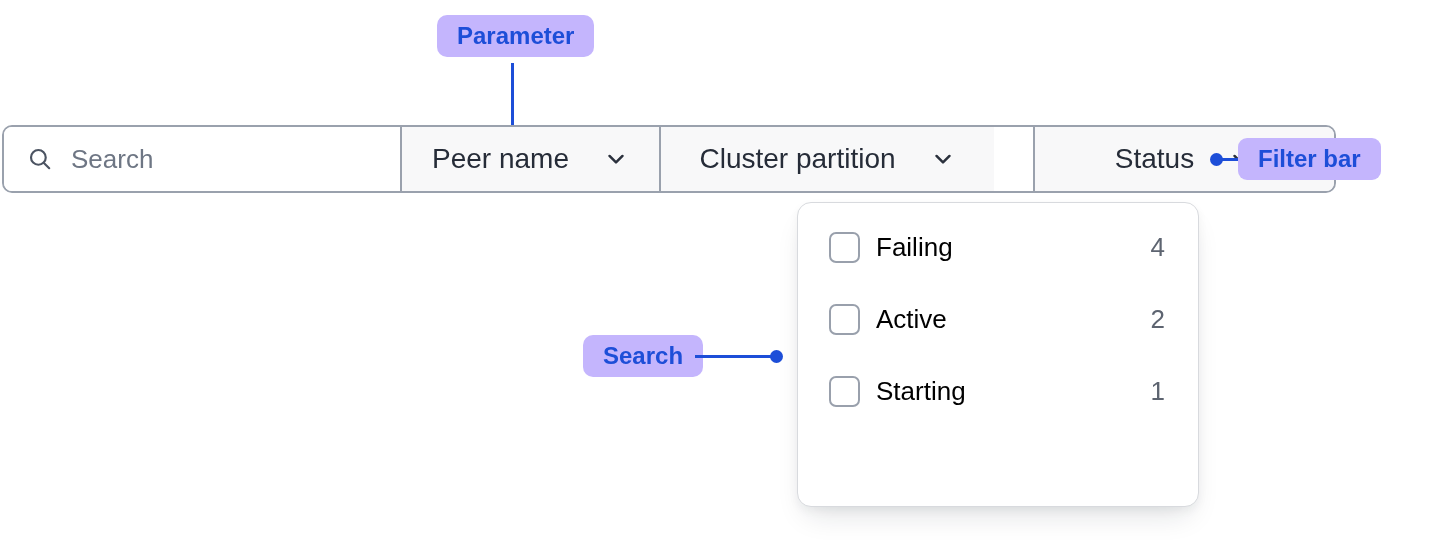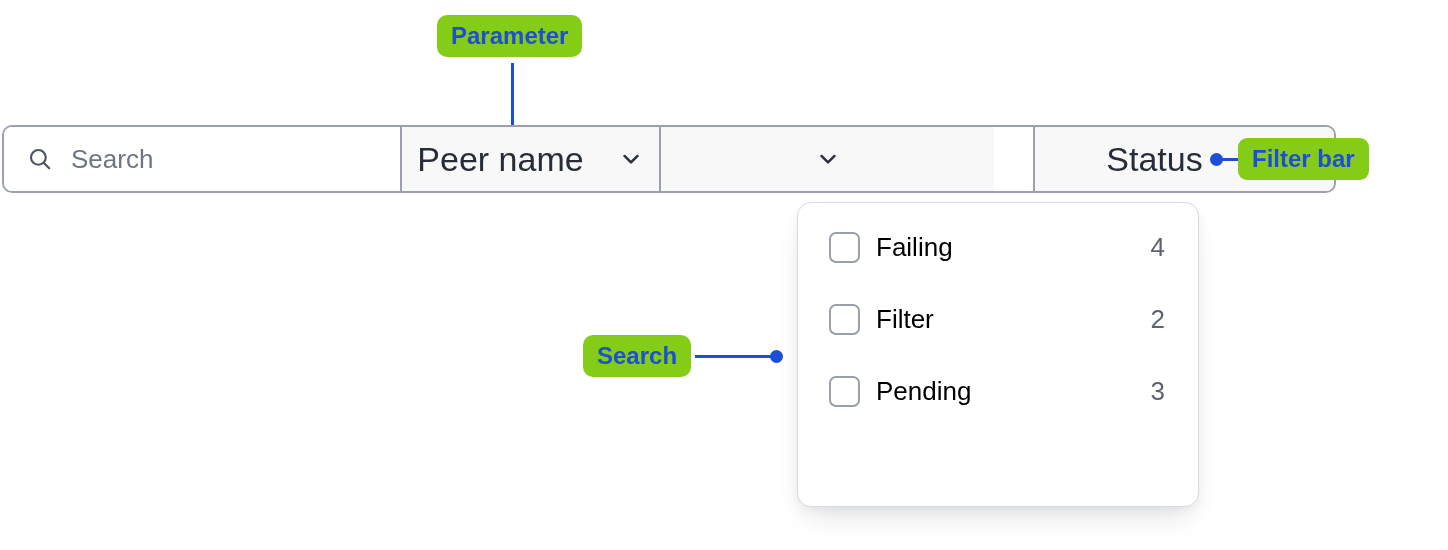--- a/index.html
+++ b/index.html
@@ -2,26 +2,26 @@
 <html><head>
 <meta charset="utf-8">
 <style>
   * { box-sizing: border-box; margin: 0; padding: 0; }
   html, body { width: 1448px; height: 550px; background: #ffffff; overflow: hidden; }
   body { position: relative; font-family: "Liberation Sans", "DejaVu Sans", sans-serif; }
 
   
   .ann-badge {
     position: absolute;
-    background: #84cc16;
+    background: #c4b5fd;
     color: #1d4ed8;
     font-size: 24px;
     font-weight: 700;
     line-height: 28px;
-    padding: 7px 14px;
+    padding: 7px 20px;
     border-radius: 10px;
     white-space: nowrap;
   }
   .connector { position: absolute; background: #1d4ed8; }
   .conn-dot {
     position: absolute;
     width: 13px; height: 13px;
     border-radius: 50%;
     background: #1d4ed8;
   }
@@ -71,21 +71,21 @@
   .dropdown-segment {
     display: flex;
     align-items: center;
     justify-content: center;
     gap: 34px;
     background: #f8f8f9;
     border-left: 2px solid #9aa1ad;
     cursor: pointer;
   }
   .dropdown-segment .dd-label {
-    font-size: 34px;
+    font-size: 28px;
     font-weight: 500;
     color: #262c38;
     white-space: nowrap;
   }
   #dd-peer    { width: 259px; }
   #dd-cluster { width: 335px; }
   #dd-status  { flex: 1; margin-left: 39px; }
   .chev { display: inline-flex; }
 
   
@@ -146,20 +146,21 @@
   <div id="dd-peer" class="dropdown-segment">
     <span class="dd-label">Peer name</span>
     <span class="chev">
       <svg width="26" height="26" viewBox="0 0 24 24" fill="none" stroke="#2b313d" stroke-width="2.3" stroke-linecap="round" stroke-linejoin="round">
         <path d="M6 9.2l6 6 6-6"></path>
       </svg>
     </span>
   </div>
 
   <div id="dd-cluster" class="dropdown-segment">
+    <span class="dd-label">Cluster partition</span>
     <span class="chev">
       <svg width="26" height="26" viewBox="0 0 24 24" fill="none" stroke="#2b313d" stroke-width="2.3" stroke-linecap="round" stroke-linejoin="round">
         <path d="M6 9.2l6 6 6-6"></path>
       </svg>
     </span>
   </div>
 
   <div id="dd-status" class="dropdown-segment">
     <span class="dd-label">Status</span>
     <span class="chev">
@@ -175,25 +176,25 @@
 <div id="filterbar-badge" class="ann-badge">Filter bar</div>
 
 <div class="status-menu">
   <div class="menu-row">
     <span class="checkbox"></span>
     <span class="option-label">Failing</span>
     <span class="option-count">4</span>
   </div>
   <div class="menu-row">
     <span class="checkbox"></span>
-    <span class="option-label">Filter</span>
+    <span class="option-label">Active</span>
     <span class="option-count">2</span>
   </div>
   <div class="menu-row">
     <span class="checkbox"></span>
-    <span class="option-label">Pending</span>
-    <span class="option-count">3</span>
+    <span class="option-label">Starting</span>
+    <span class="option-count">1</span>
   </div>
 </div>
 
 <div id="values-badge" class="ann-badge">Search</div>
 <div id="values-line" class="connector"></div>
 <div id="values-dot" class="conn-dot"></div>
 
 </body></html>

